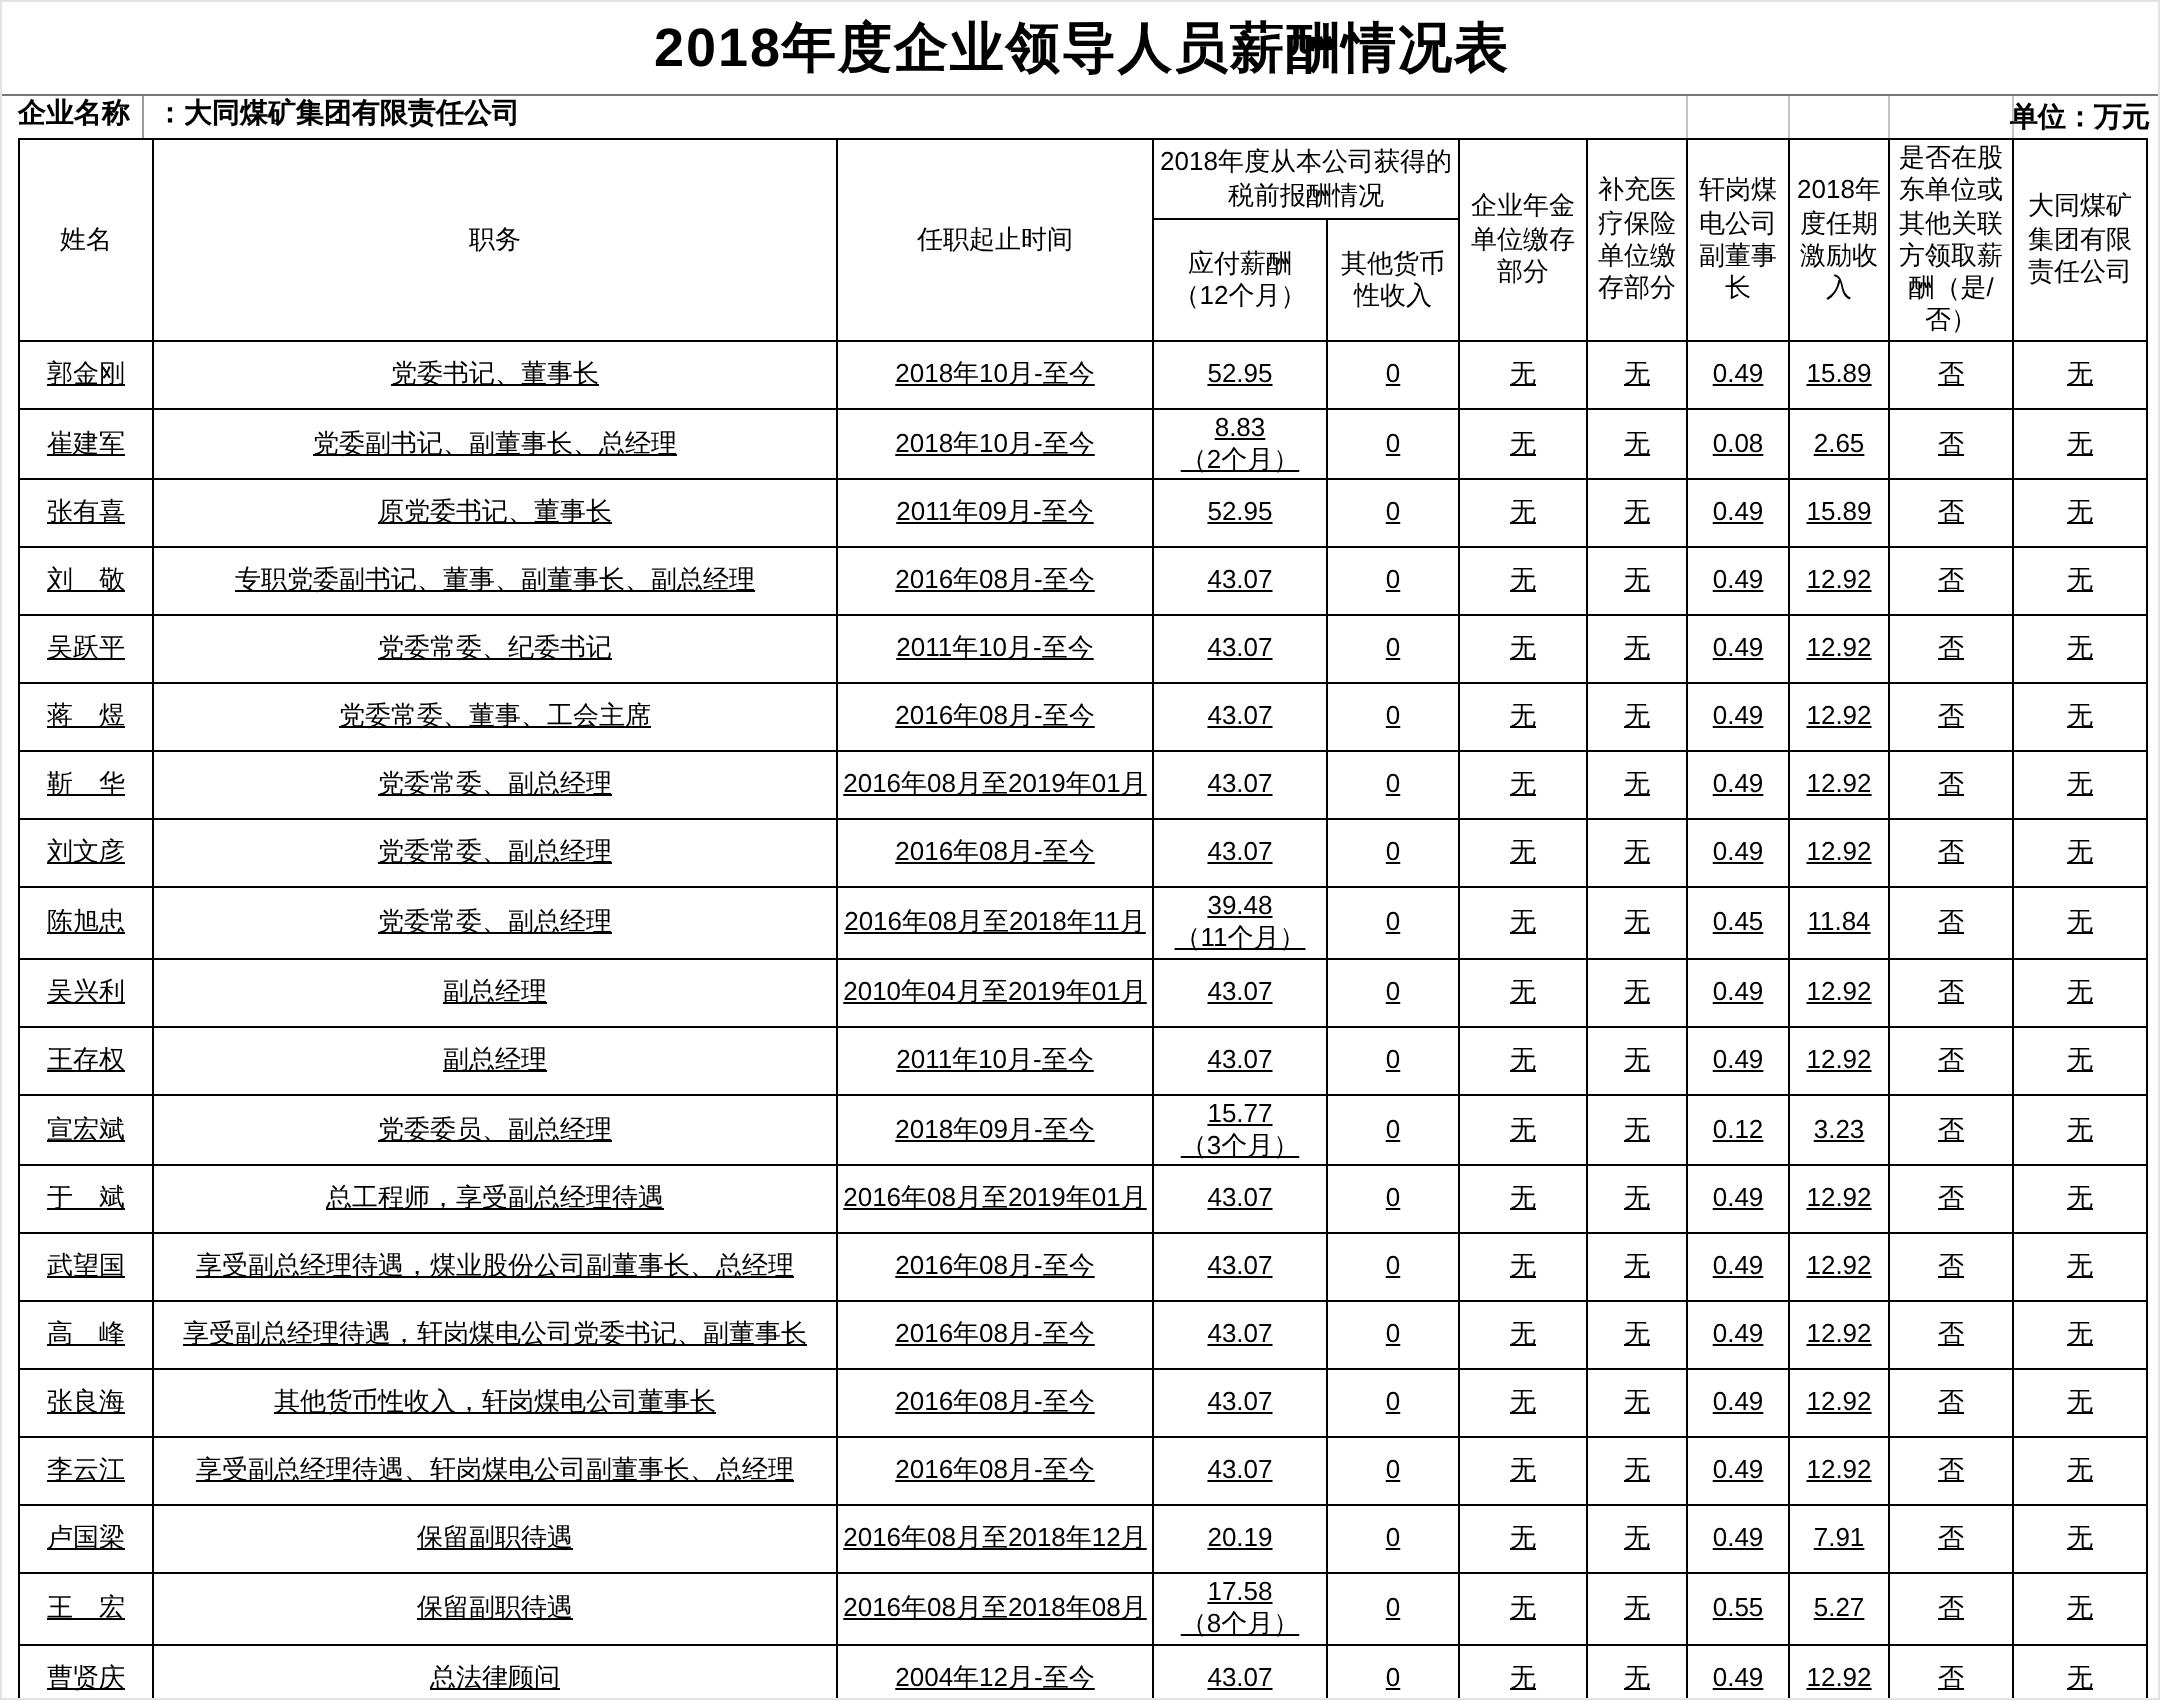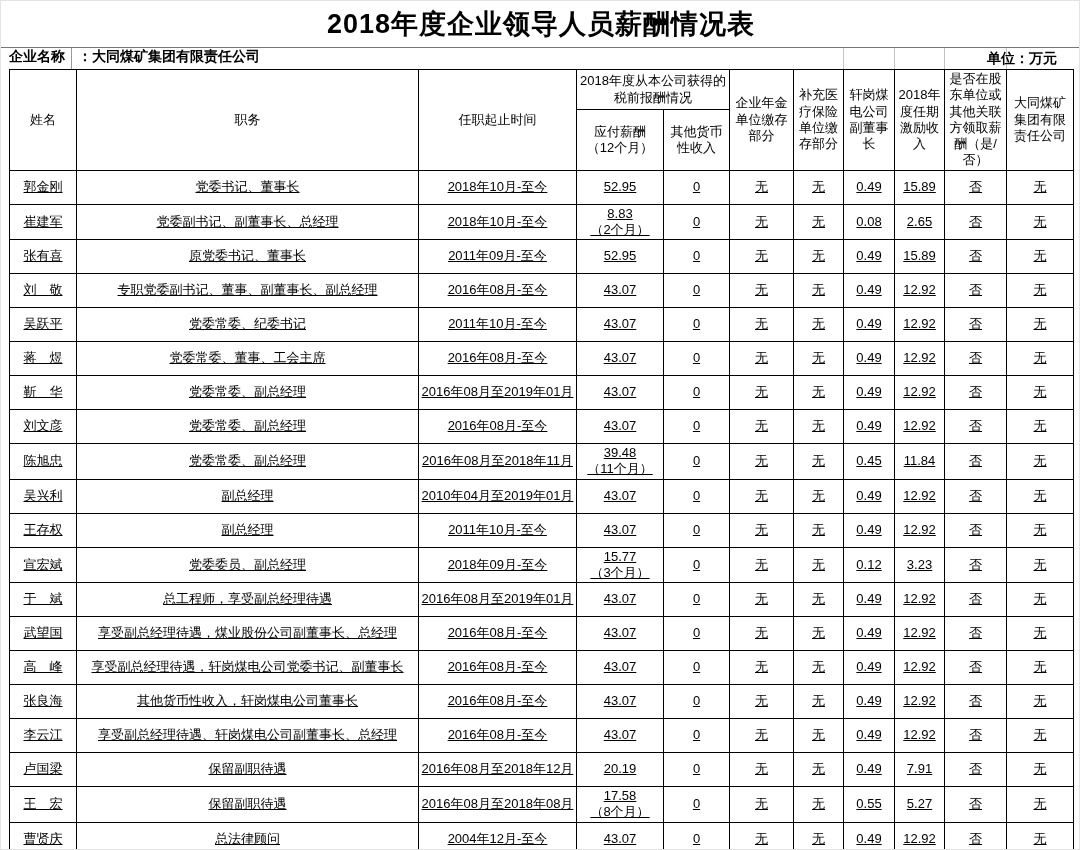--- a/index.html
+++ b/index.html
@@ -30,21 +30,21 @@
     font-size:14px;font-weight:bold;
   }
   .meta-left{
     position:absolute;left:0;top:0;height:22px;display:flex;align-items:flex-start;
   }
   .company-label{padding:0 6px 0 8px;}
   .label-divider{
     width:1px;height:22px;background:#9a9a9a;margin-right:6px;
   }
   .meta-unit{
-    position:absolute;right:24px;top:0;height:22px;
+    position:absolute;right:6px;top:0;height:22px;
     display:flex;align-items:center;
   }
   .ghost-gridline{
     position:absolute;top:0;width:1px;height:22px;background:#c4c4c4;
   }
   .g1{left:842px;} .g2{left:893px;} .g3{left:943px;} .g4{left:1005px;}
   
   table.salary{
     position:absolute;left:8px;top:68px;
     width:1064px;

